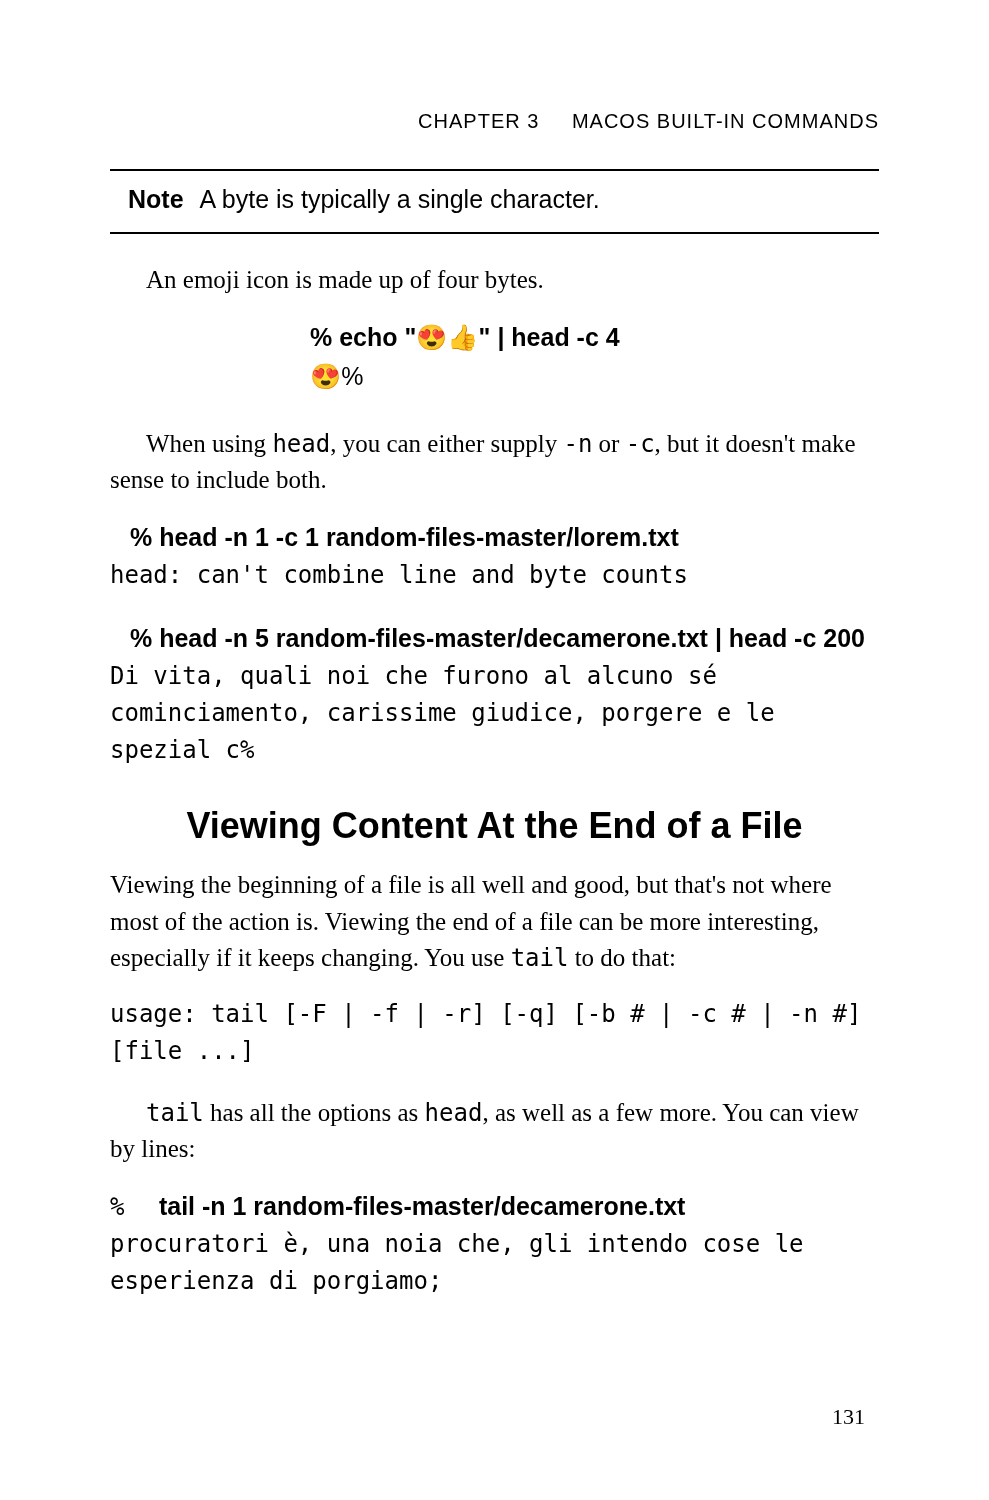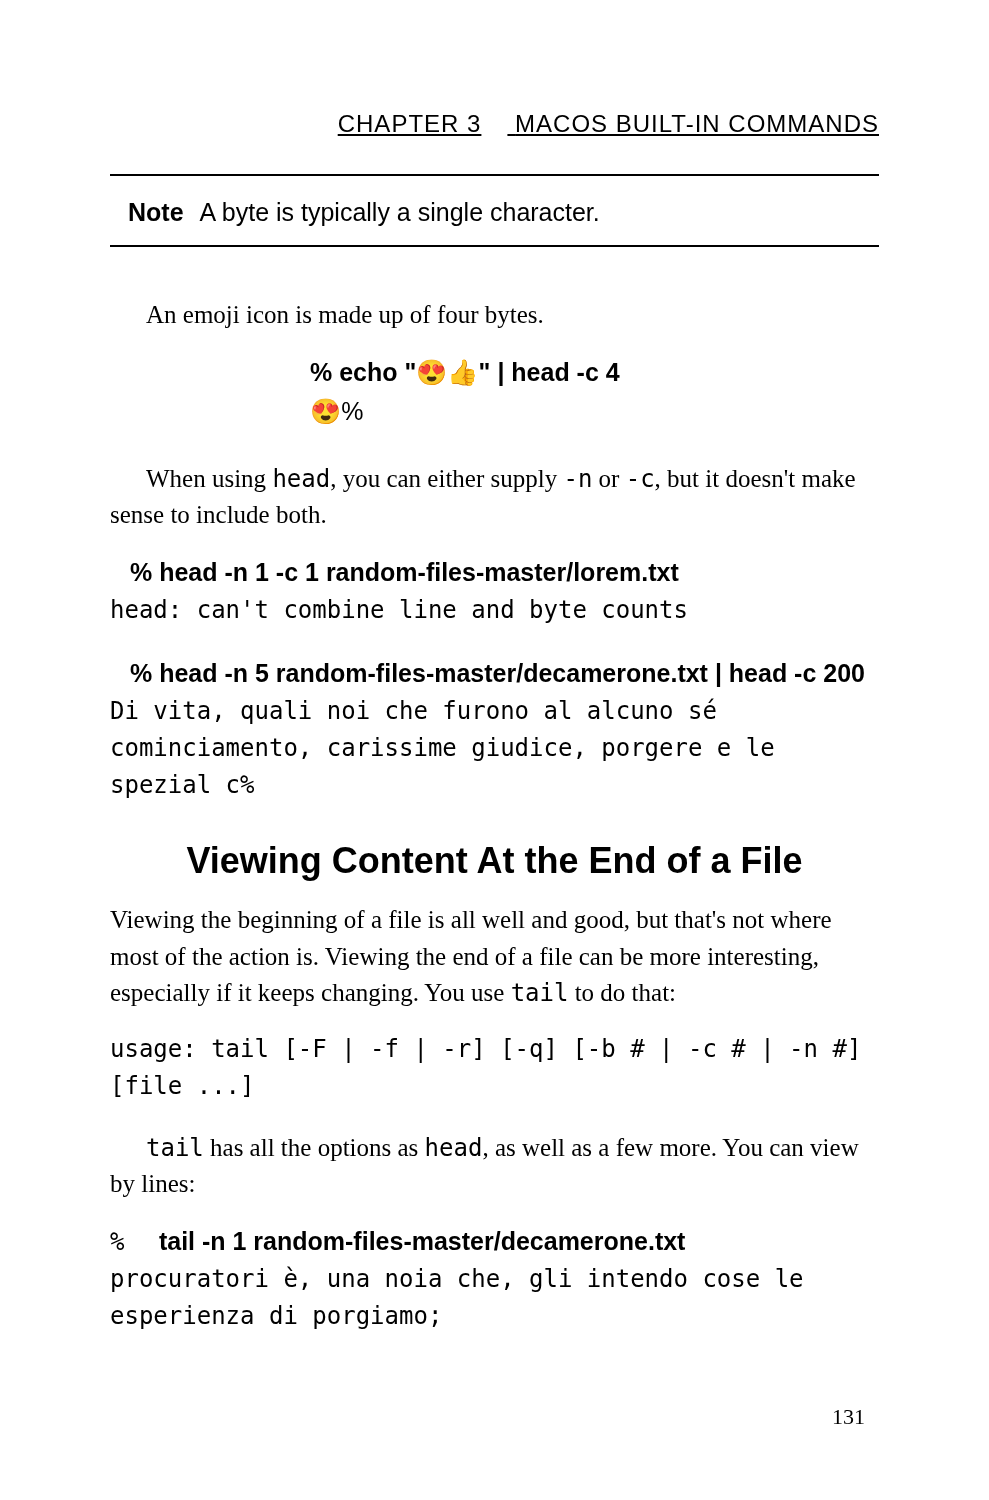--- a/index.html
+++ b/index.html
@@ -11,34 +11,33 @@
     width: 989px;
     height: 1500px;
     box-sizing: border-box;
     padding: 110px 110px 60px 110px;
     font-family: Georgia, "Times New Roman", serif;
     color: #000;
     position: relative;
   }
   .running-head {
     font-family: "Helvetica Neue", Arial, sans-serif;
-    font-size: 24px;
+    font-size: 20px;
     letter-spacing: 1px;
     text-align: right;
     margin-bottom: 36px;
-    text-decoration: underline;
   }
   .running-head .chap {
     margin-right: 26px;
   }
   .note-block {
     border-top: 2px solid #000;
     border-bottom: 2px solid #000;
-    padding: 22px 0 18px 18px;
-    margin-bottom: 50px;
+    padding: 14px 0 18px 18px;
+    margin-bottom: 28px;
     font-family: "Helvetica Neue", Arial, sans-serif;
     font-size: 25px;
   }
   .note-block .note-label {
     font-weight: 700;
     margin-right: 16px;
   }
   .body-para {
     font-size: 25px;
     line-height: 1.45;

